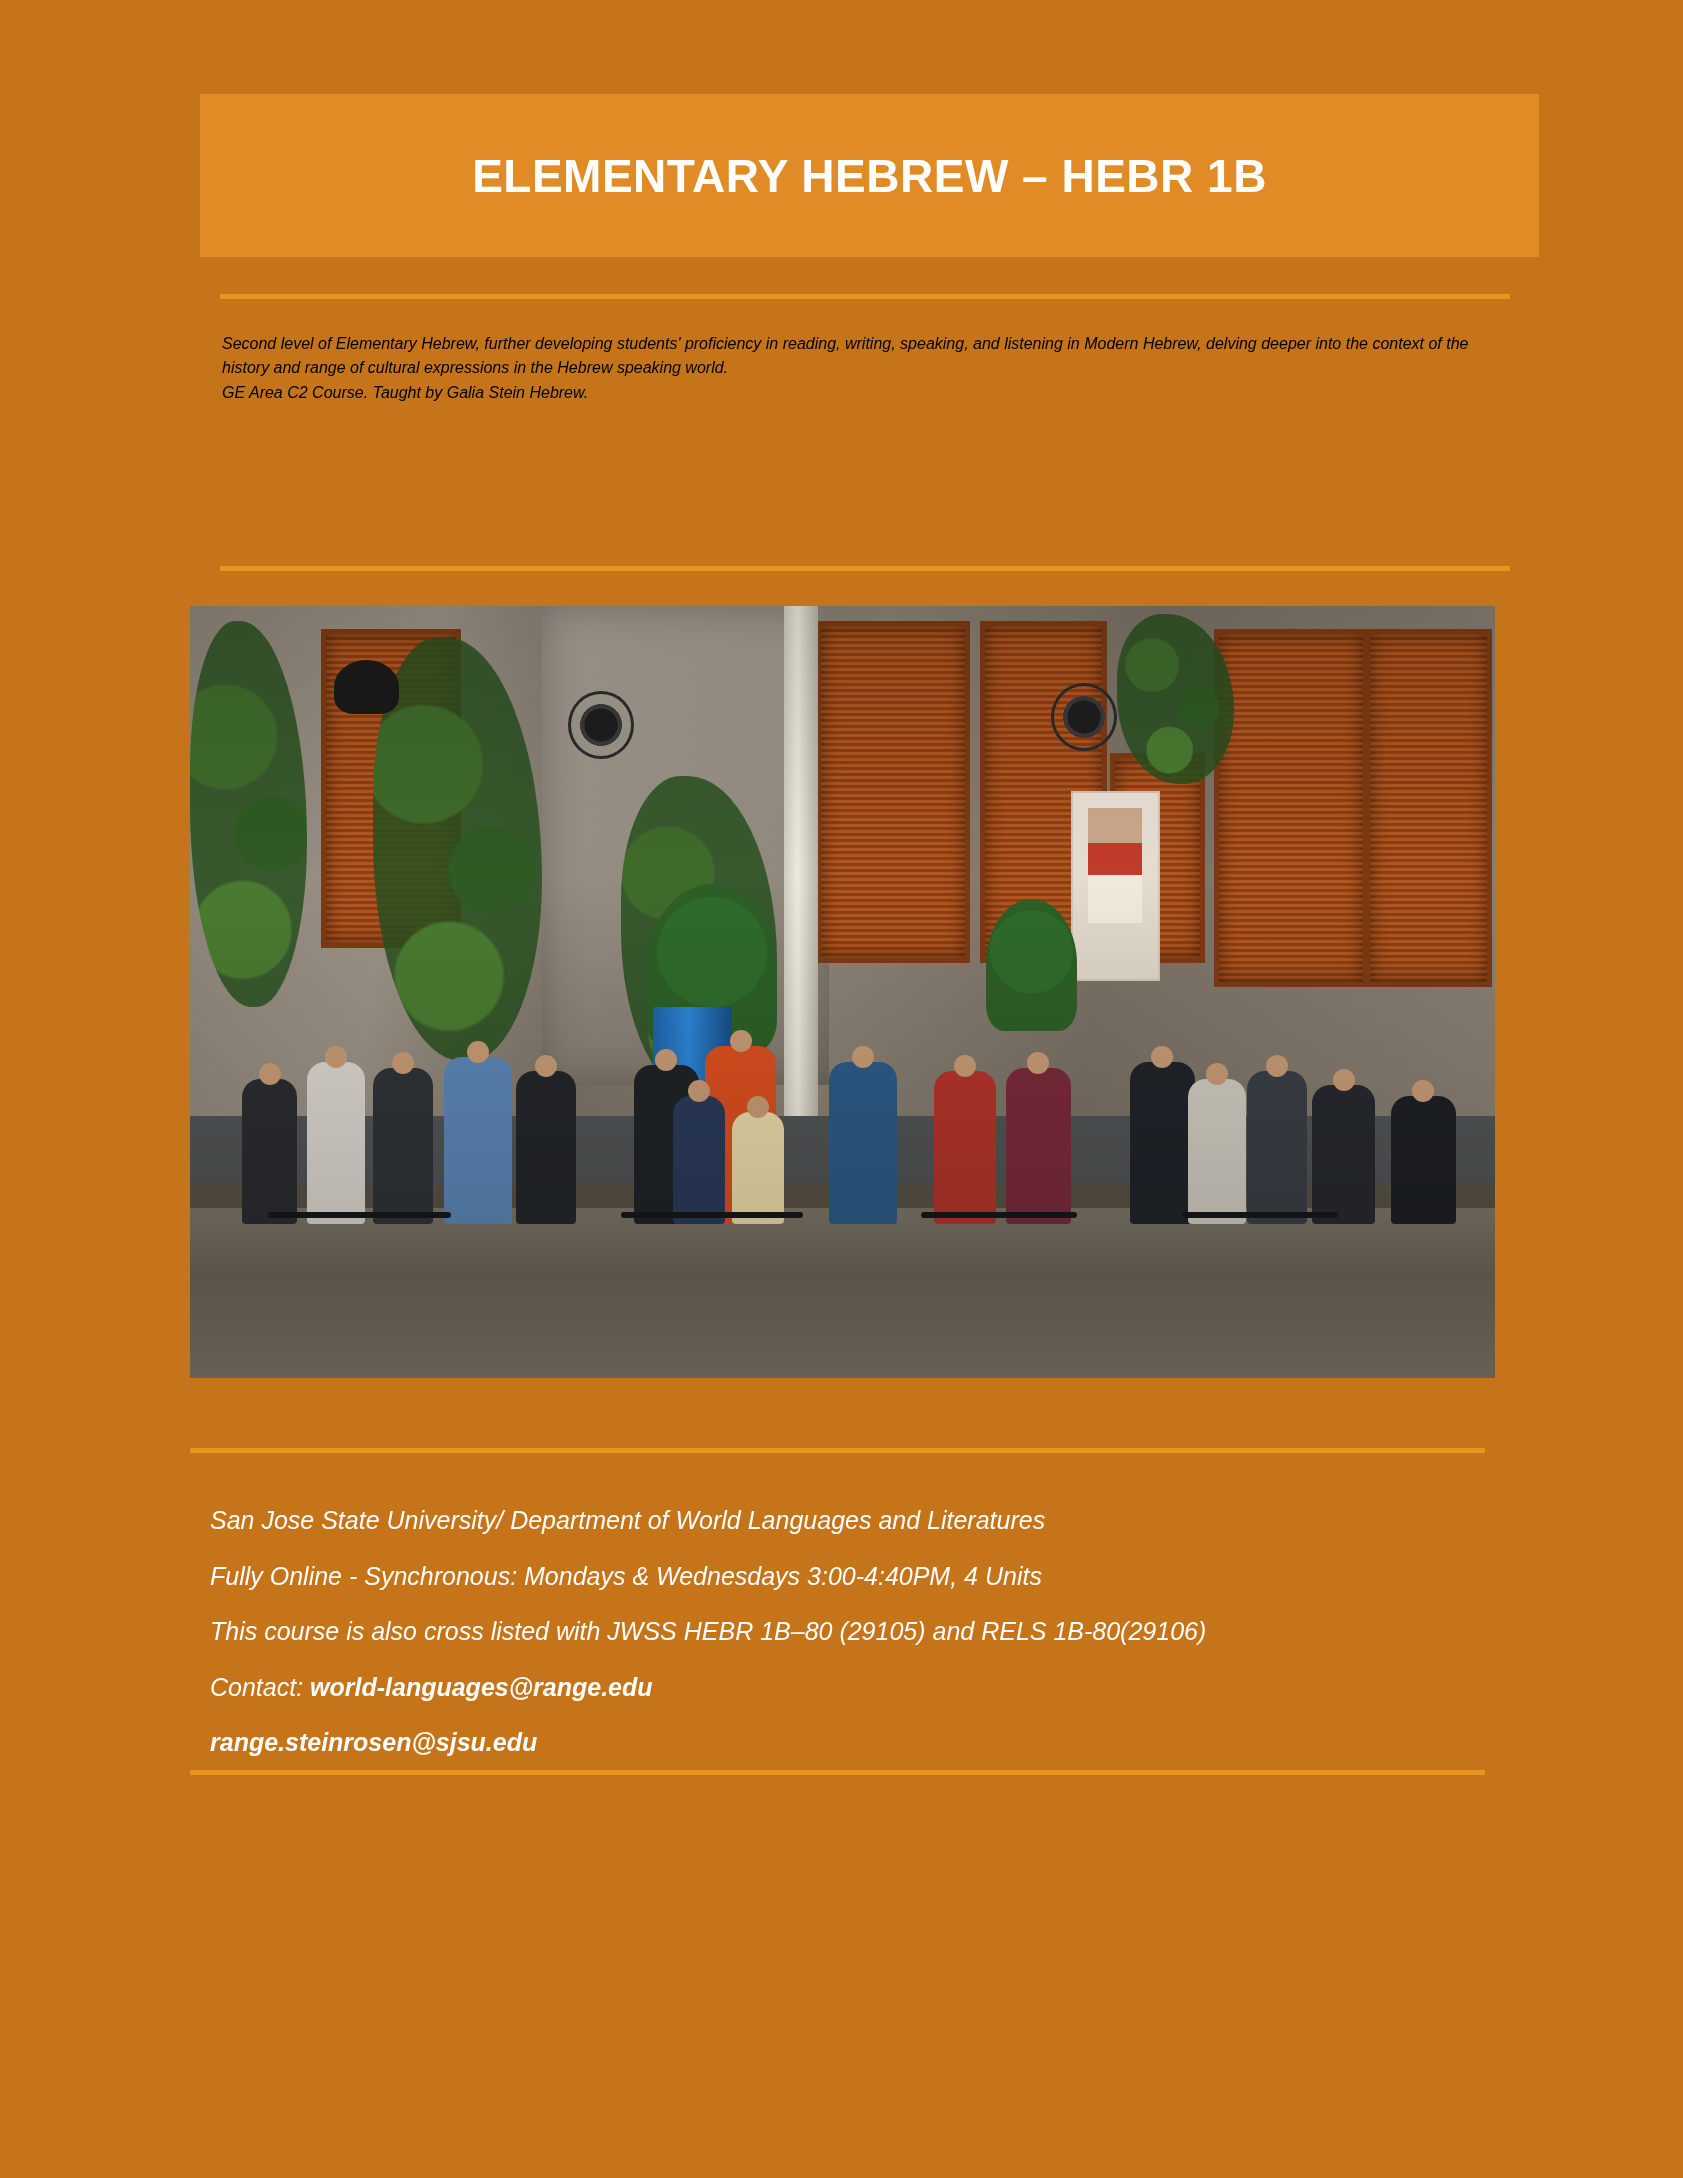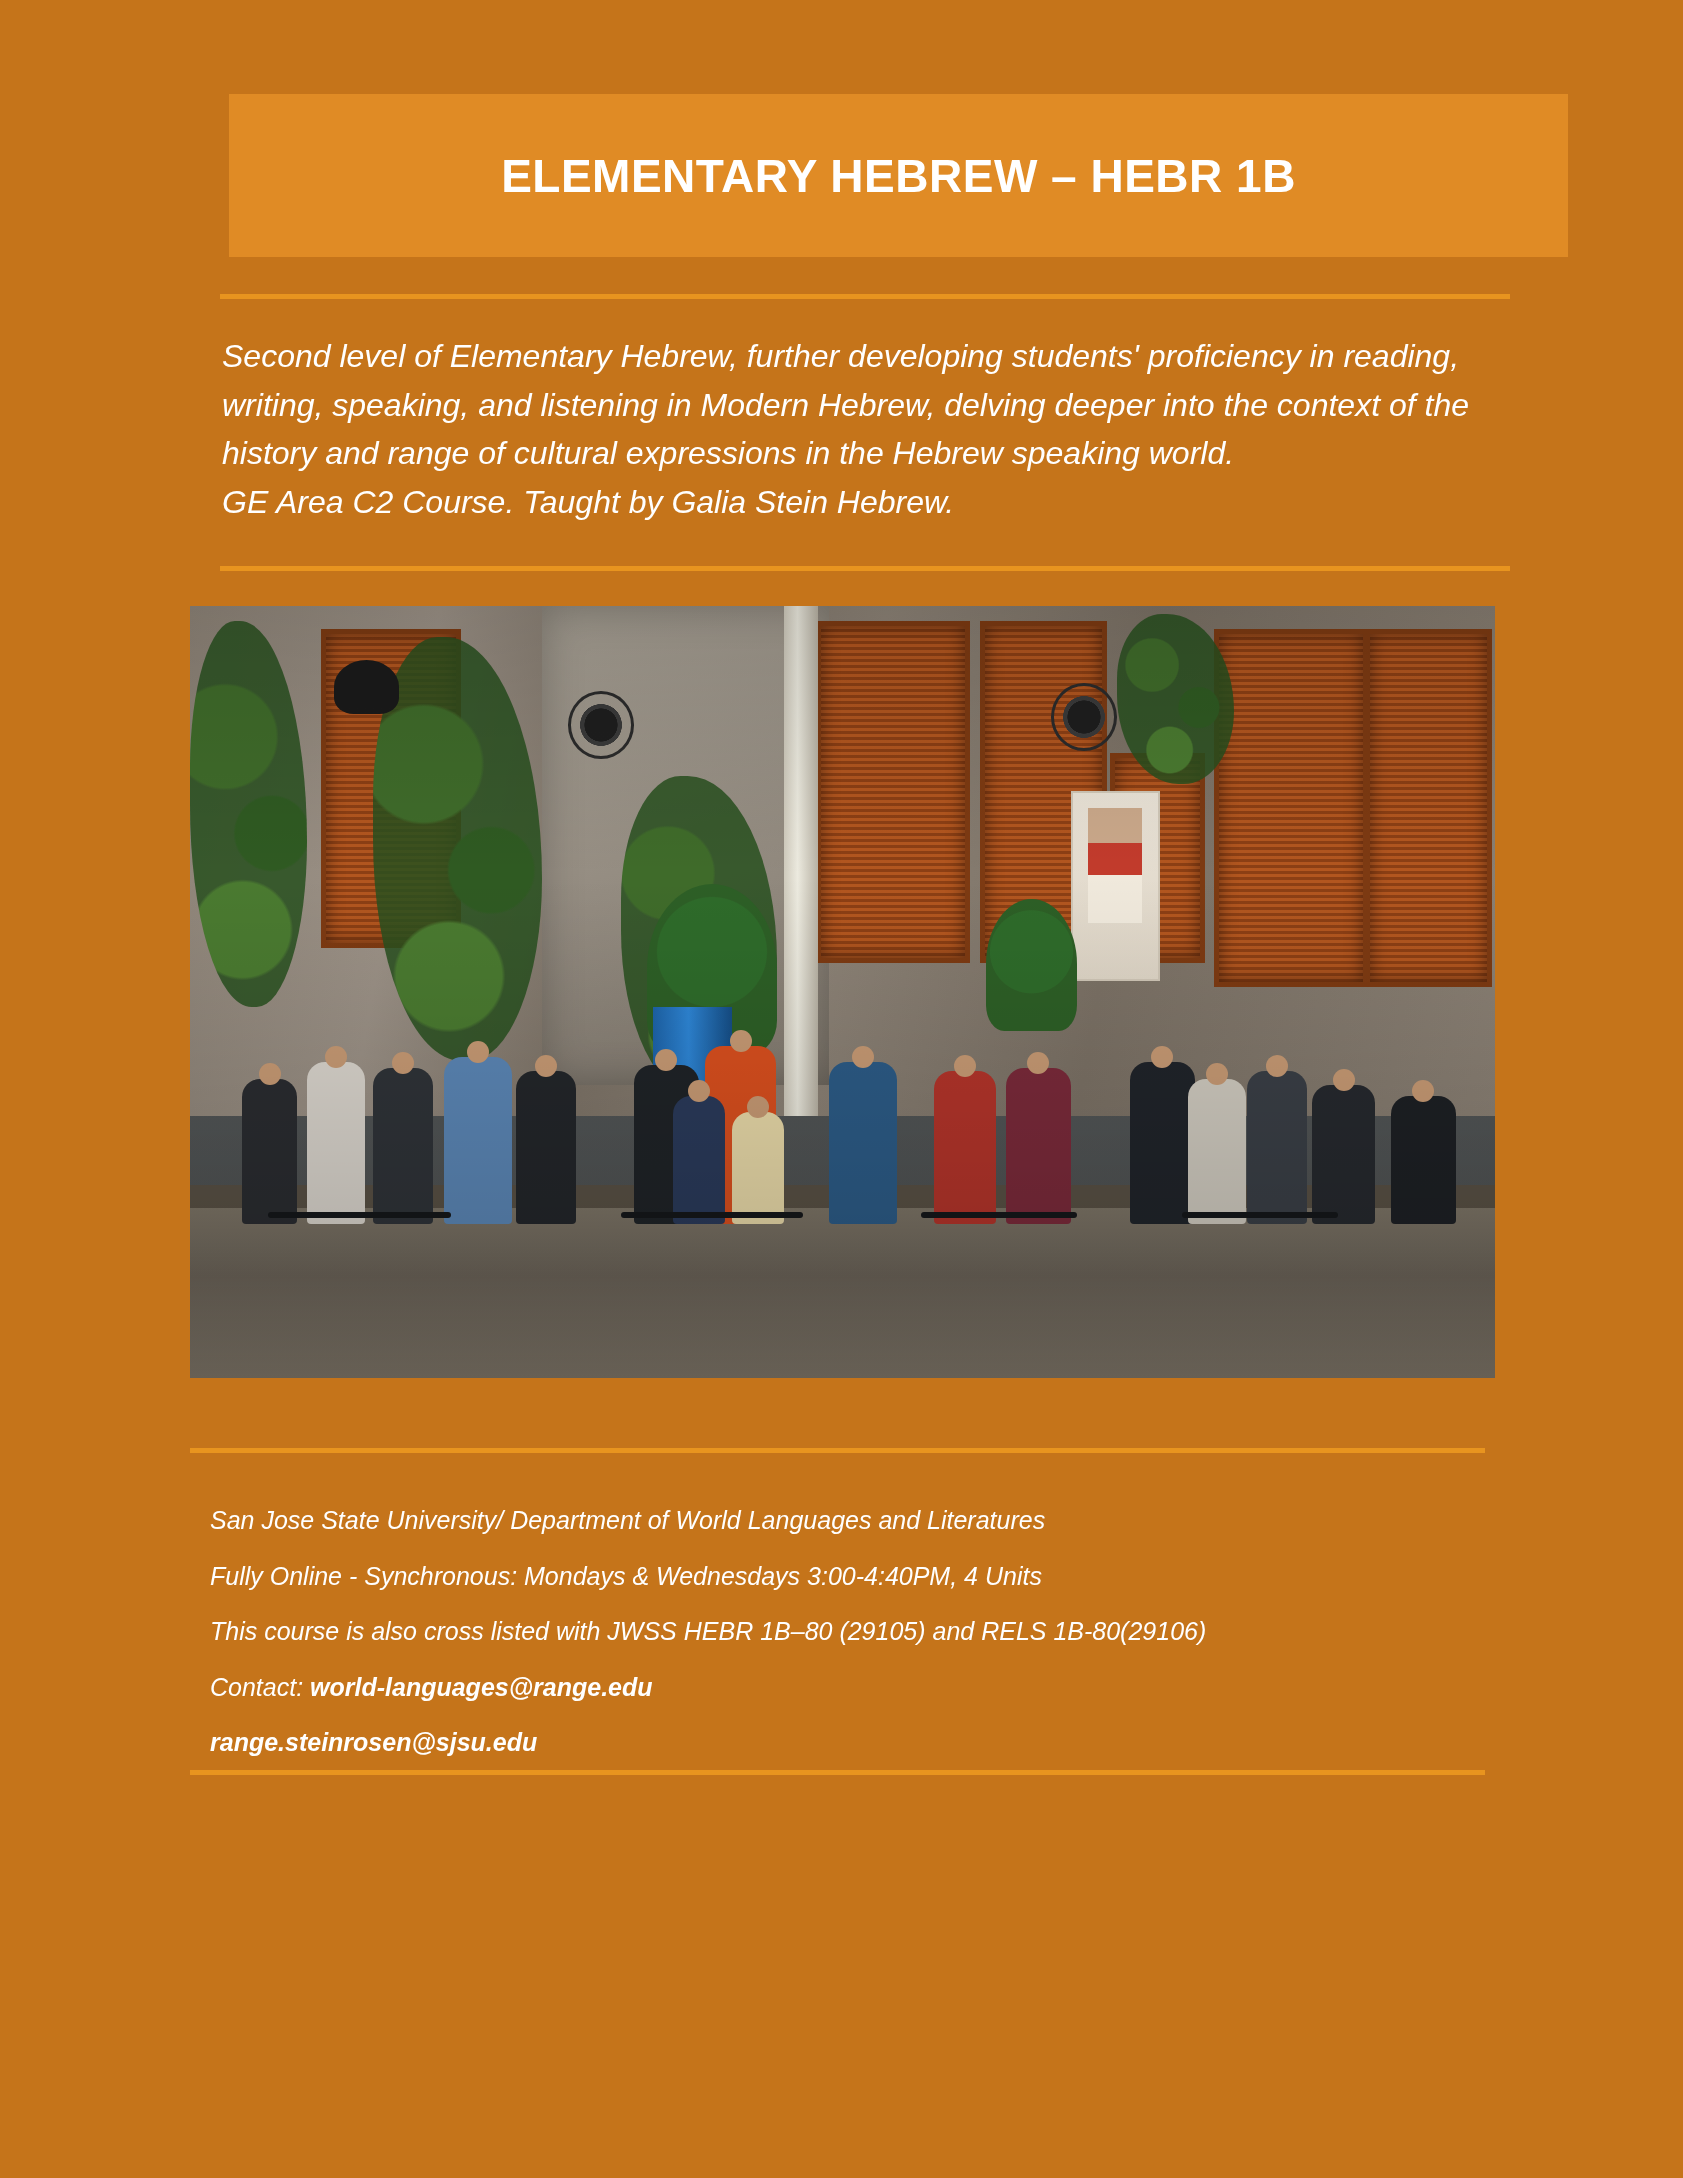--- a/index.html
+++ b/index.html
@@ -24,21 +24,20 @@
   .title-banner {
     position: absolute;
     left: 200px;
     top: 94px;
     width: 1339px;
     height: 163px;
     background: #e08b25;
     display: flex;
     align-items: center;
     justify-content: center;
-    margin-left: 29px;
   }
   .title-text {
     color: #ffffff;
     font-size: 46px;
     font-weight: bold;
     letter-spacing: 0.5px;
     text-align: center;
     font-family: "Liberation Sans", sans-serif;
   }
 
@@ -52,22 +51,22 @@
   .rule-2 { left: 220px; top: 566px; width: 1290px; }
   .rule-3 { left: 190px; top: 1448px; width: 1295px; }
   .rule-4 { left: 190px; top: 1770px; width: 1295px; }
 
   
   .description {
     position: absolute;
     left: 222px;
     top: 332px;
     width: 1297px;
-    color: #ffffff;
-    font-size: 32px;
+    color: #000000;
+    font-size: 16px;
     font-style: italic;
     line-height: 1.52;
     font-family: "Liberation Sans", sans-serif;
   }
   .description p { margin: 0; }
 
   
   .photo-wrap {
     position: absolute;
     left: 190px;

